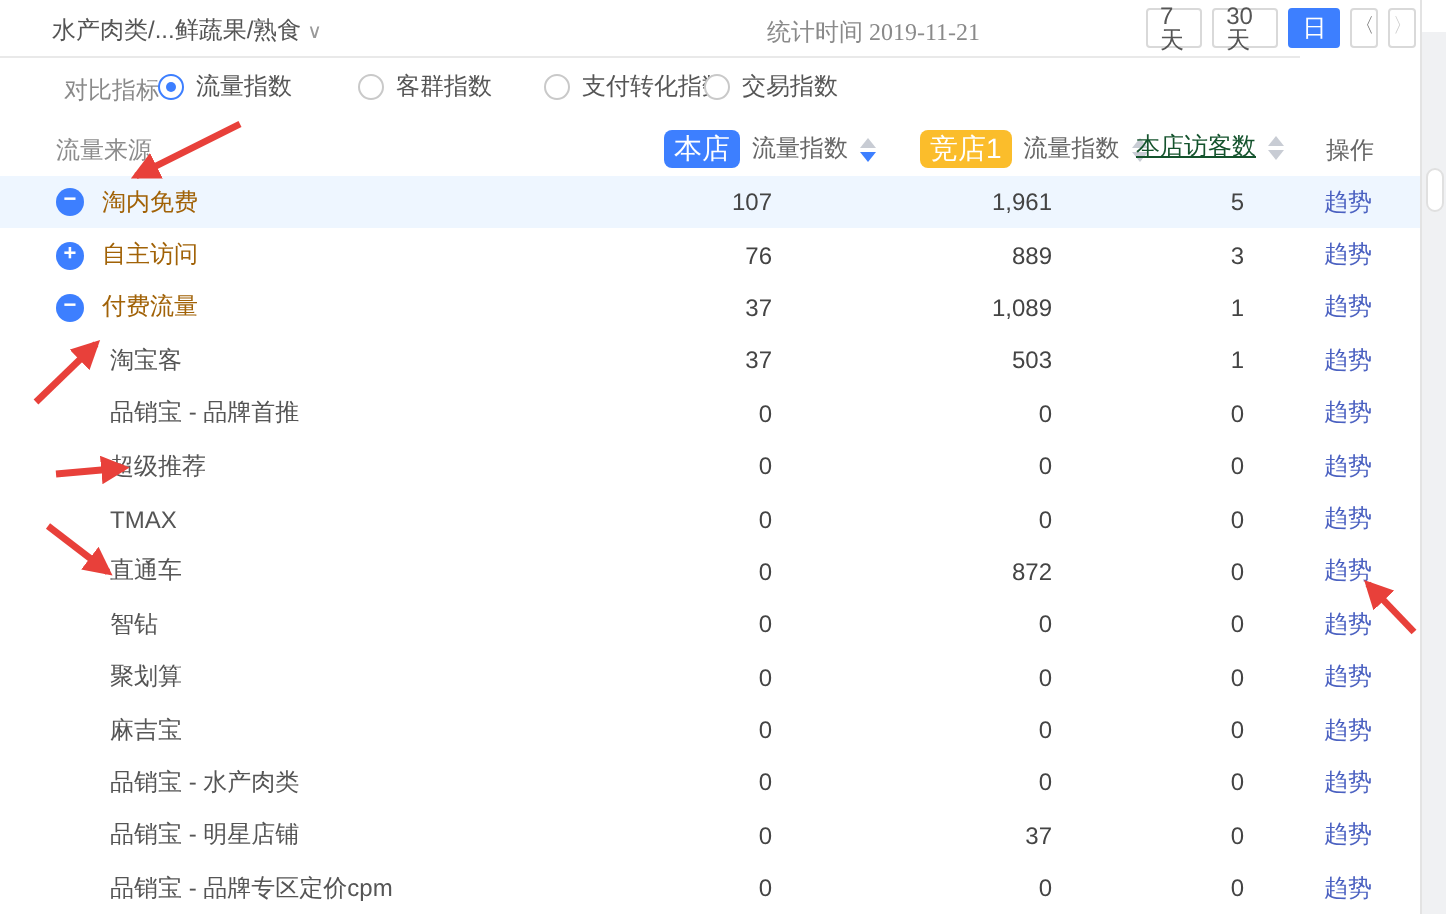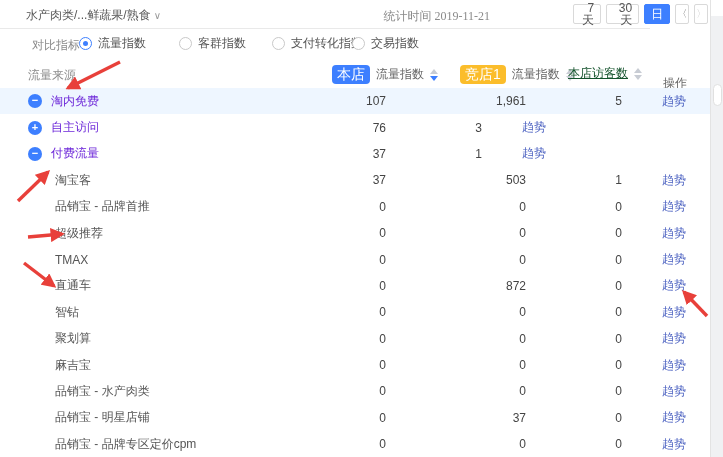--- a/index.html
+++ b/index.html
@@ -11,21 +11,21 @@
     --txt:#333;
     --muted:#8c8c8c;
     --border:#e9e9e9;
   }
   *{margin:0;padding:0;box-sizing:border-box;}
   html,body{width:723px;height:457px;overflow:hidden;}
   body{font-family:"Liberation Sans","DejaVu Sans",sans-serif;font-size:12px;color:var(--txt);background:#fff;position:relative;}
   .stage{position:absolute;inset:0;width:723px;height:457px;}
 
   
-  .toolbar{position:absolute;top:0;left:0;width:650px;height:29px;border-bottom:1px solid var(--border);background:#fff;text-align:right;}
+  .toolbar{position:absolute;top:0;left:0;width:650px;height:29px;border-bottom:1px solid var(--border);background:#fff;}
   .breadcrumb{position:absolute;left:26px;top:7px;color:#555;cursor:pointer;}
   .breadcrumb .caret{color:#999;font-size:10px;margin-left:3px;}
   .stat-time{position:absolute;right:160px;top:8px;color:#8a8a8a;font-family:Liberation Serif, serif;}
   .range-group{position:absolute;left:573px;top:4px;display:flex;gap:5px;align-items:center;border-radius:9px;}
   .btn{display:inline-flex;align-items:center;justify-content:center;height:20px;padding:0 6px;border:1px solid #d9d9d9;border-radius:2px;background:#fff;color:#555;cursor:pointer;font-size:12px;line-height:1;}
   .btn.active{background:var(--accent);border-color:var(--accent);color:#fff;}
   .btn.nav{width:18px;padding:0;font-size:10px;color:#777;}
   .btn.nav.disabled{color:#ccc;cursor:default;}
 
   
@@ -36,39 +36,39 @@
   .radio.checked{border-color:var(--accent);}
   .radio.checked::after{content:"";position:absolute;left:3px;top:3px;width:5px;height:5px;border-radius:50%;background:var(--accent);}
   .radio-label{color:#555;}
   .g1{left:63px;} .g2{left:163px;} .g3{left:256px;} .g4{left:336px;}
 
   
   .thead{position:absolute;top:60px;left:0;width:710px;height:28px;background:#fff;}
   .th-source{position:absolute;left:28px;top:7px;color:var(--muted);}
   .th-group{position:absolute;top:5px;display:flex;align-items:center;gap:6px;cursor:pointer;}
   .th-own{left:332px;} .th-rival{left:460px;} .th-visitors{left:568px;} 
-  .th-action{position:absolute;left:663px;top:7px;color:#666;margin-top:8px;}
+  .th-action{position:absolute;left:663px;top:7px;color:#666;}
   .badge{display:inline-block;padding:2px 5px;border-radius:4px;color:#fff;font-size:14px;line-height:1.1;}
   .badge.own{background:var(--accent);}
   .badge.rival{background:var(--badge-yellow);}
   .th-metric{color:#666;}
   .th-metric.light{color:#14532d;text-decoration:underline;}
   .sort{display:inline-flex;flex-direction:column;gap:2px;}
   .tri-up{width:0;height:0;border-left:4px solid transparent;border-right:4px solid transparent;border-bottom:5px solid #c8ccd4;}
   .tri-down{width:0;height:0;border-left:4px solid transparent;border-right:4px solid transparent;border-top:5px solid #c8ccd4;}
   .tri-down.active{border-top-color:var(--accent);}
 
   
   .tbody{position:absolute;top:88px;left:0;width:710px;}
   .row{display:flex;align-items:center;height:26.4px;width:710px;}
   .row.highlight{background:var(--hl);}
   .cell{overflow:hidden;white-space:nowrap;}
   .cell.name{flex:0 0 320px;display:flex;align-items:center;padding-left:28px;}
   .expand-icon{width:14px;height:14px;border-radius:50%;background:var(--accent);color:#fff;font-size:11px;line-height:13px;text-align:center;margin-right:9px;flex:0 0 14px;cursor:pointer;font-weight:bold;}
-  .row-label{color:#6d28d9;}
+  .row-label{color:#a16207;}
   .cell.name.childrow{padding-left:55px;}
   .cell.name.childrow .row-label{color:#555;}
   .cell.num{text-align:right;color:#444;}
   .cell.own{flex:0 0 66px;}
   .cell.rival{flex:0 0 140px;}
   .cell.visitors{flex:0 0 96px;}
   .cell.action{flex:0 0 88px;display:flex;justify-content:center;padding-left:16px;}
   .trend-link{color:var(--trend);cursor:pointer;text-decoration:none;}
 
   
@@ -158,31 +158,33 @@
         <div class="cell action">
           <a class="trend-link">趋势</a>
         </div>
       </div>
       <div class="row">
         <div class="cell name">
           <span class="expand-icon">+</span>
           <span class="row-label">自主访问</span>
         </div>
         <div class="cell num own">76</div>
+        <div class="cell num rival">889</div>
         <div class="cell num visitors">3</div>
         <div class="cell action">
           <a class="trend-link">趋势</a>
         </div>
       </div>
       <div class="row">
         <div class="cell name">
           <span class="expand-icon">−</span>
           <span class="row-label">付费流量</span>
         </div>
         <div class="cell num own">37</div>
+        <div class="cell num rival">1,089</div>
         <div class="cell num visitors">1</div>
         <div class="cell action">
           <a class="trend-link">趋势</a>
         </div>
       </div>
       <div class="row">
         <div class="cell name childrow">
           <span class="row-label">淘宝客</span>
         </div>
         <div class="cell num own">37</div>

